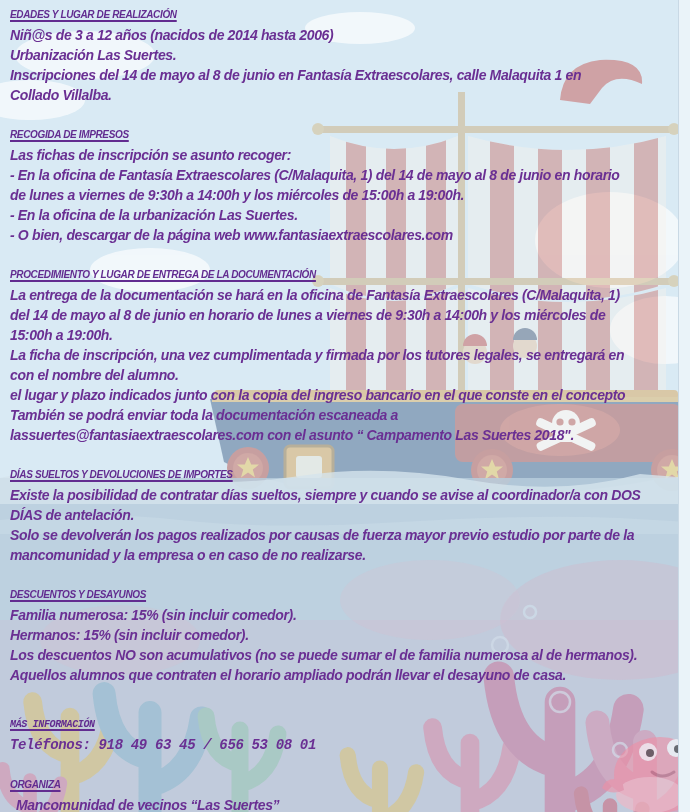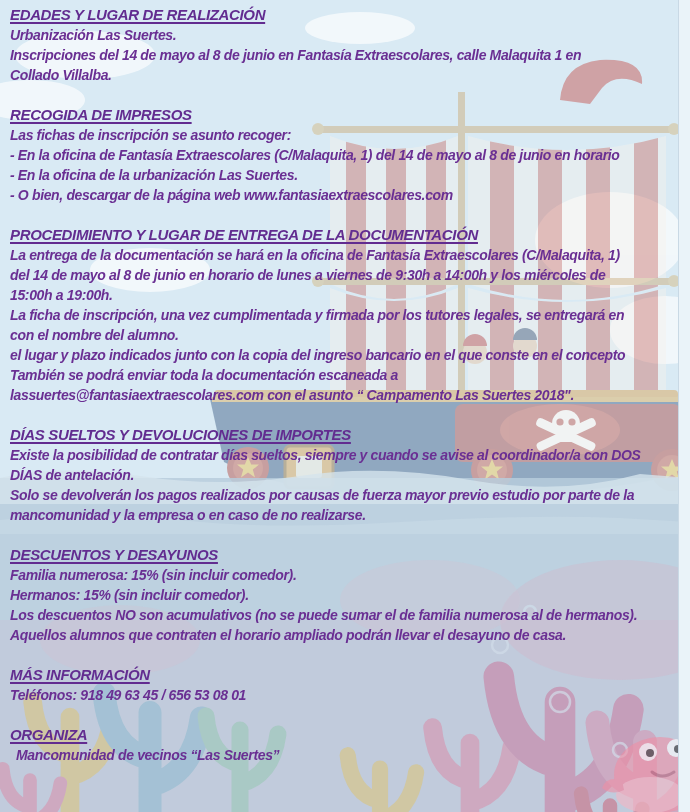--- a/index.html
+++ b/index.html
@@ -12,27 +12,27 @@
   .bg{position:absolute;left:0;top:0;width:690px;height:812px;}
   .content{
     position:absolute;left:0;top:0;width:690px;height:812px;
     padding:5px 8px 0 10px;box-sizing:border-box;
     color:#6a2f93;
     font-weight:700;font-style:italic;
     font-size:14px;line-height:20px;letter-spacing:-0.35px;
   }
   .sec{margin:0 0 20px 0;}
   .sec h2{
-    margin:0;font-size:15px;line-height:20px;font-weight:700;font-style:italic;
+    margin:0;font-size:10px;line-height:20px;font-weight:700;font-style:italic;
     color:#622c90;
     text-decoration:underline;text-decoration-thickness:1.5px;text-underline-offset:2px;
   }
   .sec .line{margin:0;white-space:nowrap;}
   
-  .sec:nth-of-type(6){margin-top:20px;}
+  .sec:nth-of-type(6){margin-top:30px;font-family:Liberation Mono, monospace;}
   .sec:nth-of-type(7) .line{padding-left:6px;}
 </style>
 </head>
 <body>
 
 <div class="page">
 
   <svg class="bg" viewBox="0 0 690 812" aria-hidden="true">
     <defs>
       <clipPath id="sailL">
@@ -163,29 +163,31 @@
       <path d="M652,772 q10,8 22,0" stroke="#b85570" stroke-width="3" fill="none" stroke-linecap="round"></path>
     </g>
 
     <rect x="679" y="0" width="11" height="812" fill="#eaf3f9"></rect>
     <rect x="678" y="0" width="1" height="812" fill="#c9d9e5"></rect>
   </svg>
 
   <div class="content" id="sections-root">
   <section class="sec">
     <h2>EDADES Y LUGAR DE REALIZACIÓN</h2>
+  <div class="line">Niñ@s de 3 a 12 años (nacidos de 2014 hasta 2006)</div>
         <div class="line">Urbanización Las Suertes.</div>
         <div class="line">Inscripciones del 14 de mayo al 8 de junio en Fantasía Extraescolares, calle Malaquita 1 en</div>
         <div class="line">Collado Villalba.</div>
       </section>
 
   <section class="sec">
     <h2>RECOGIDA DE IMPRESOS</h2>
   <div class="line">Las fichas de inscripción se asunto recoger:</div>
         <div class="line">- En la oficina de Fantasía Extraescolares (C/Malaquita, 1) del 14 de mayo al 8 de junio en horario</div>
+        <div class="line">de lunes a viernes de 9:30h a 14:00h y los miércoles de 15:00h a 19:00h.</div>
         <div class="line">- En la oficina de la urbanización Las Suertes.</div>
         <div class="line">- O bien, descargar de la página web www.fantasiaextraescolares.com</div>
       </section>
 
   <section class="sec">
     <h2>PROCEDIMIENTO Y LUGAR DE ENTREGA DE LA DOCUMENTACIÓN</h2>
   <div class="line">La entrega de la documentación se hará en la oficina de Fantasía Extraescolares (C/Malaquita, 1)</div>
         <div class="line">del 14 de mayo al 8 de junio en horario de lunes a viernes de 9:30h a 14:00h y los miércoles de</div>
         <div class="line">15:00h a 19:00h.</div>
         <div class="line">La ficha de inscripción, una vez cumplimentada y firmada por los tutores legales, se entregará en</div>

